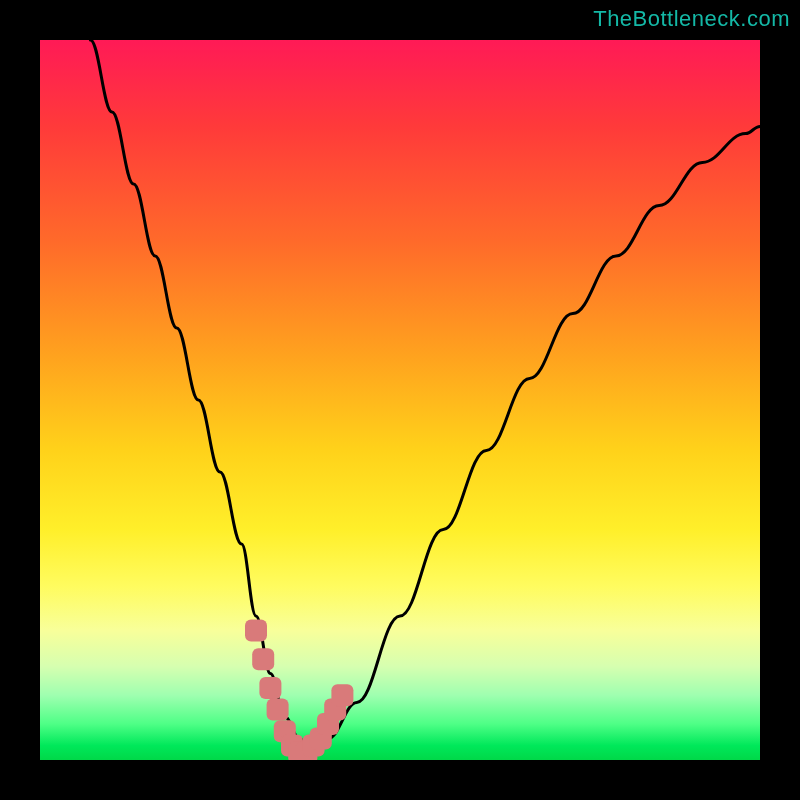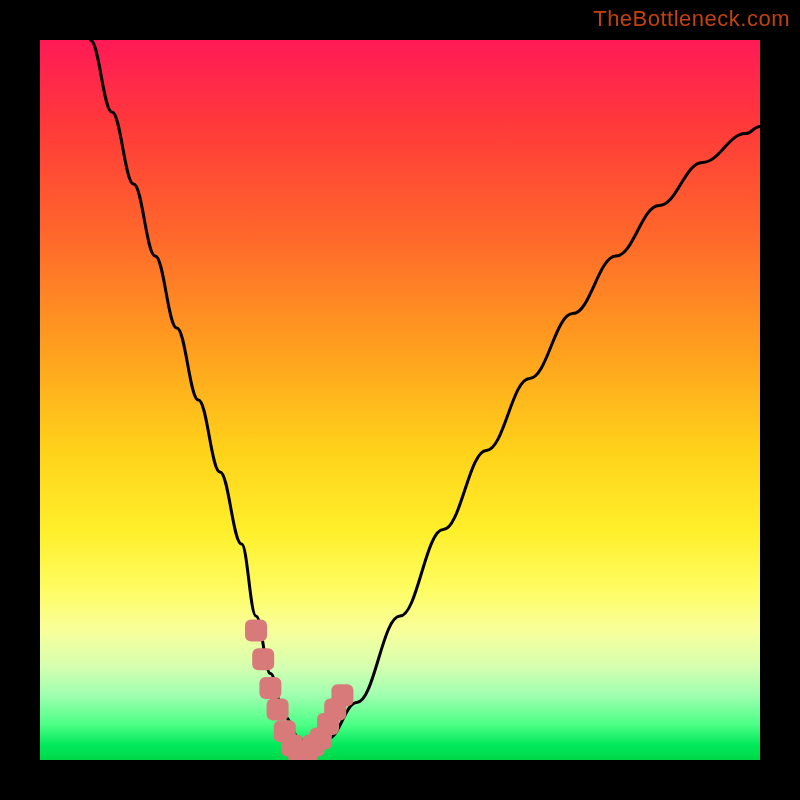--- a/index.html
+++ b/index.html
@@ -37,21 +37,21 @@
       #00e85a 98%,
       #00d848 100%
     );
   }
   .watermark {
     position: absolute;
     top: 6px;
     right: 10px;
     font-family: Arial, Helvetica, sans-serif;
     font-size: 22px;
-    color: #c2410c;
+    color: #14b8a6;
     letter-spacing: 0.5px;
     user-select: none;
   }
   svg.curve {
     position: absolute;
     left: 0;
     top: 0;
     width: 720px;
     height: 720px;
   }

